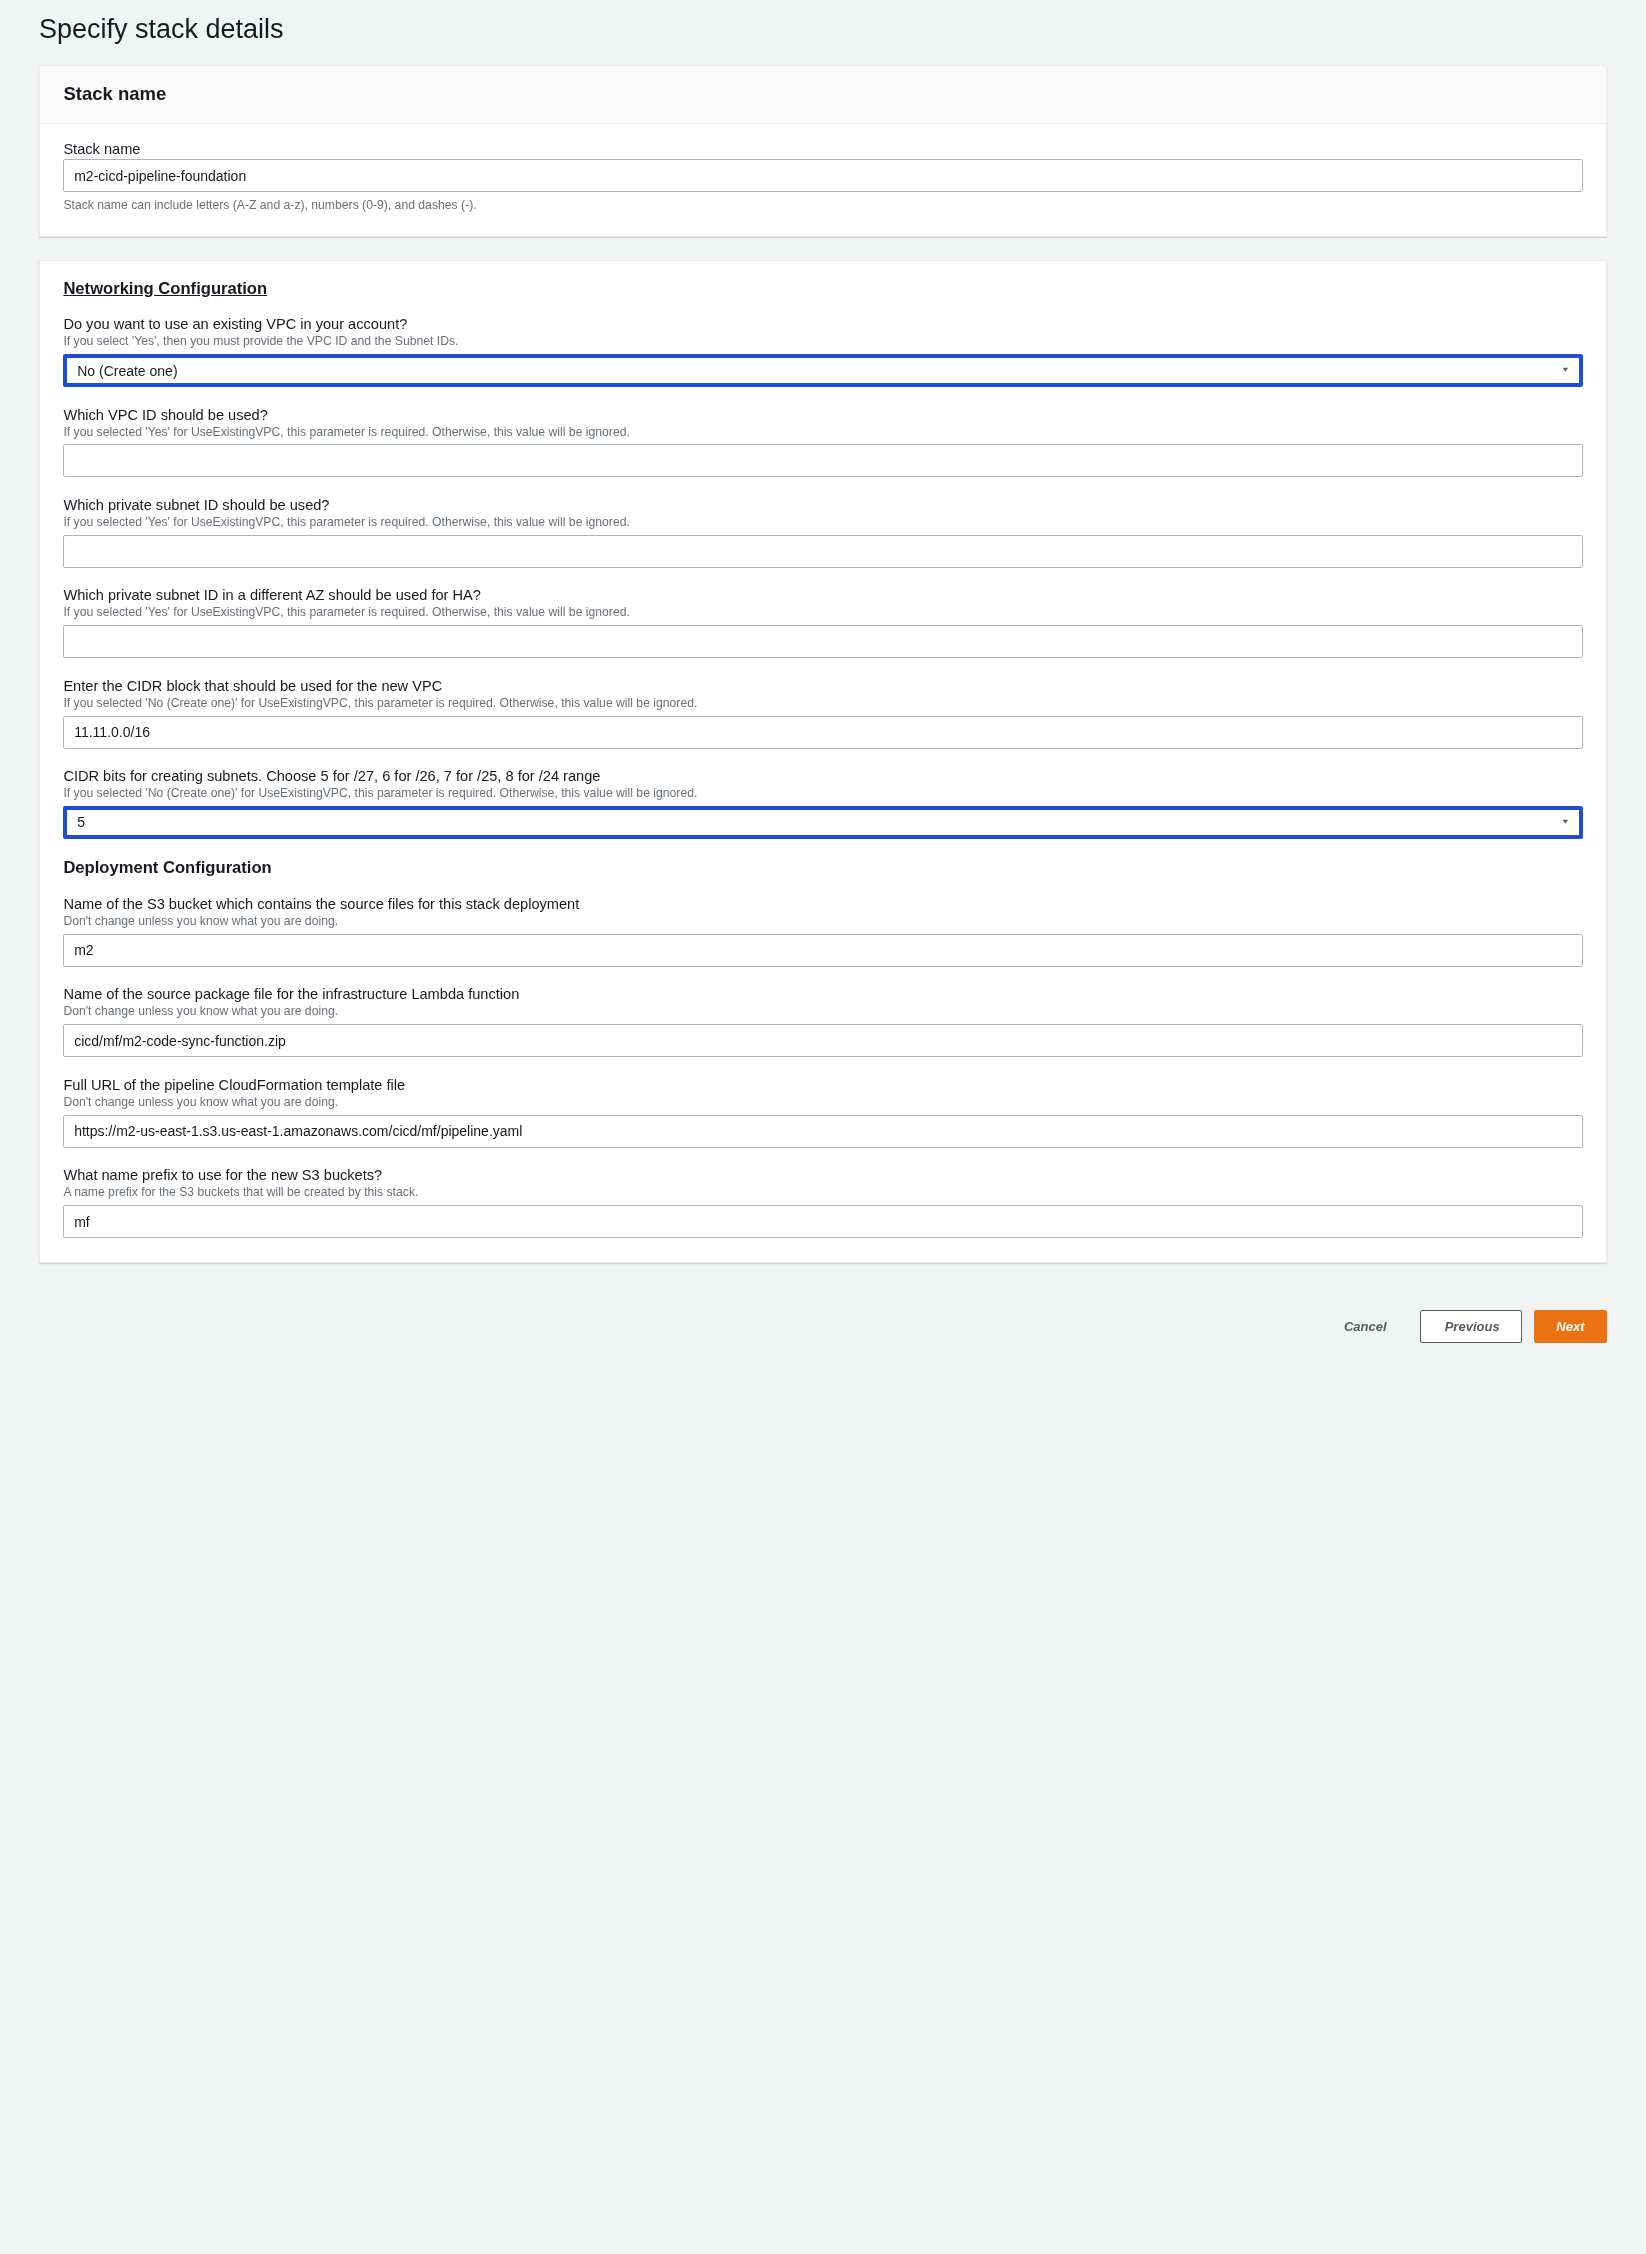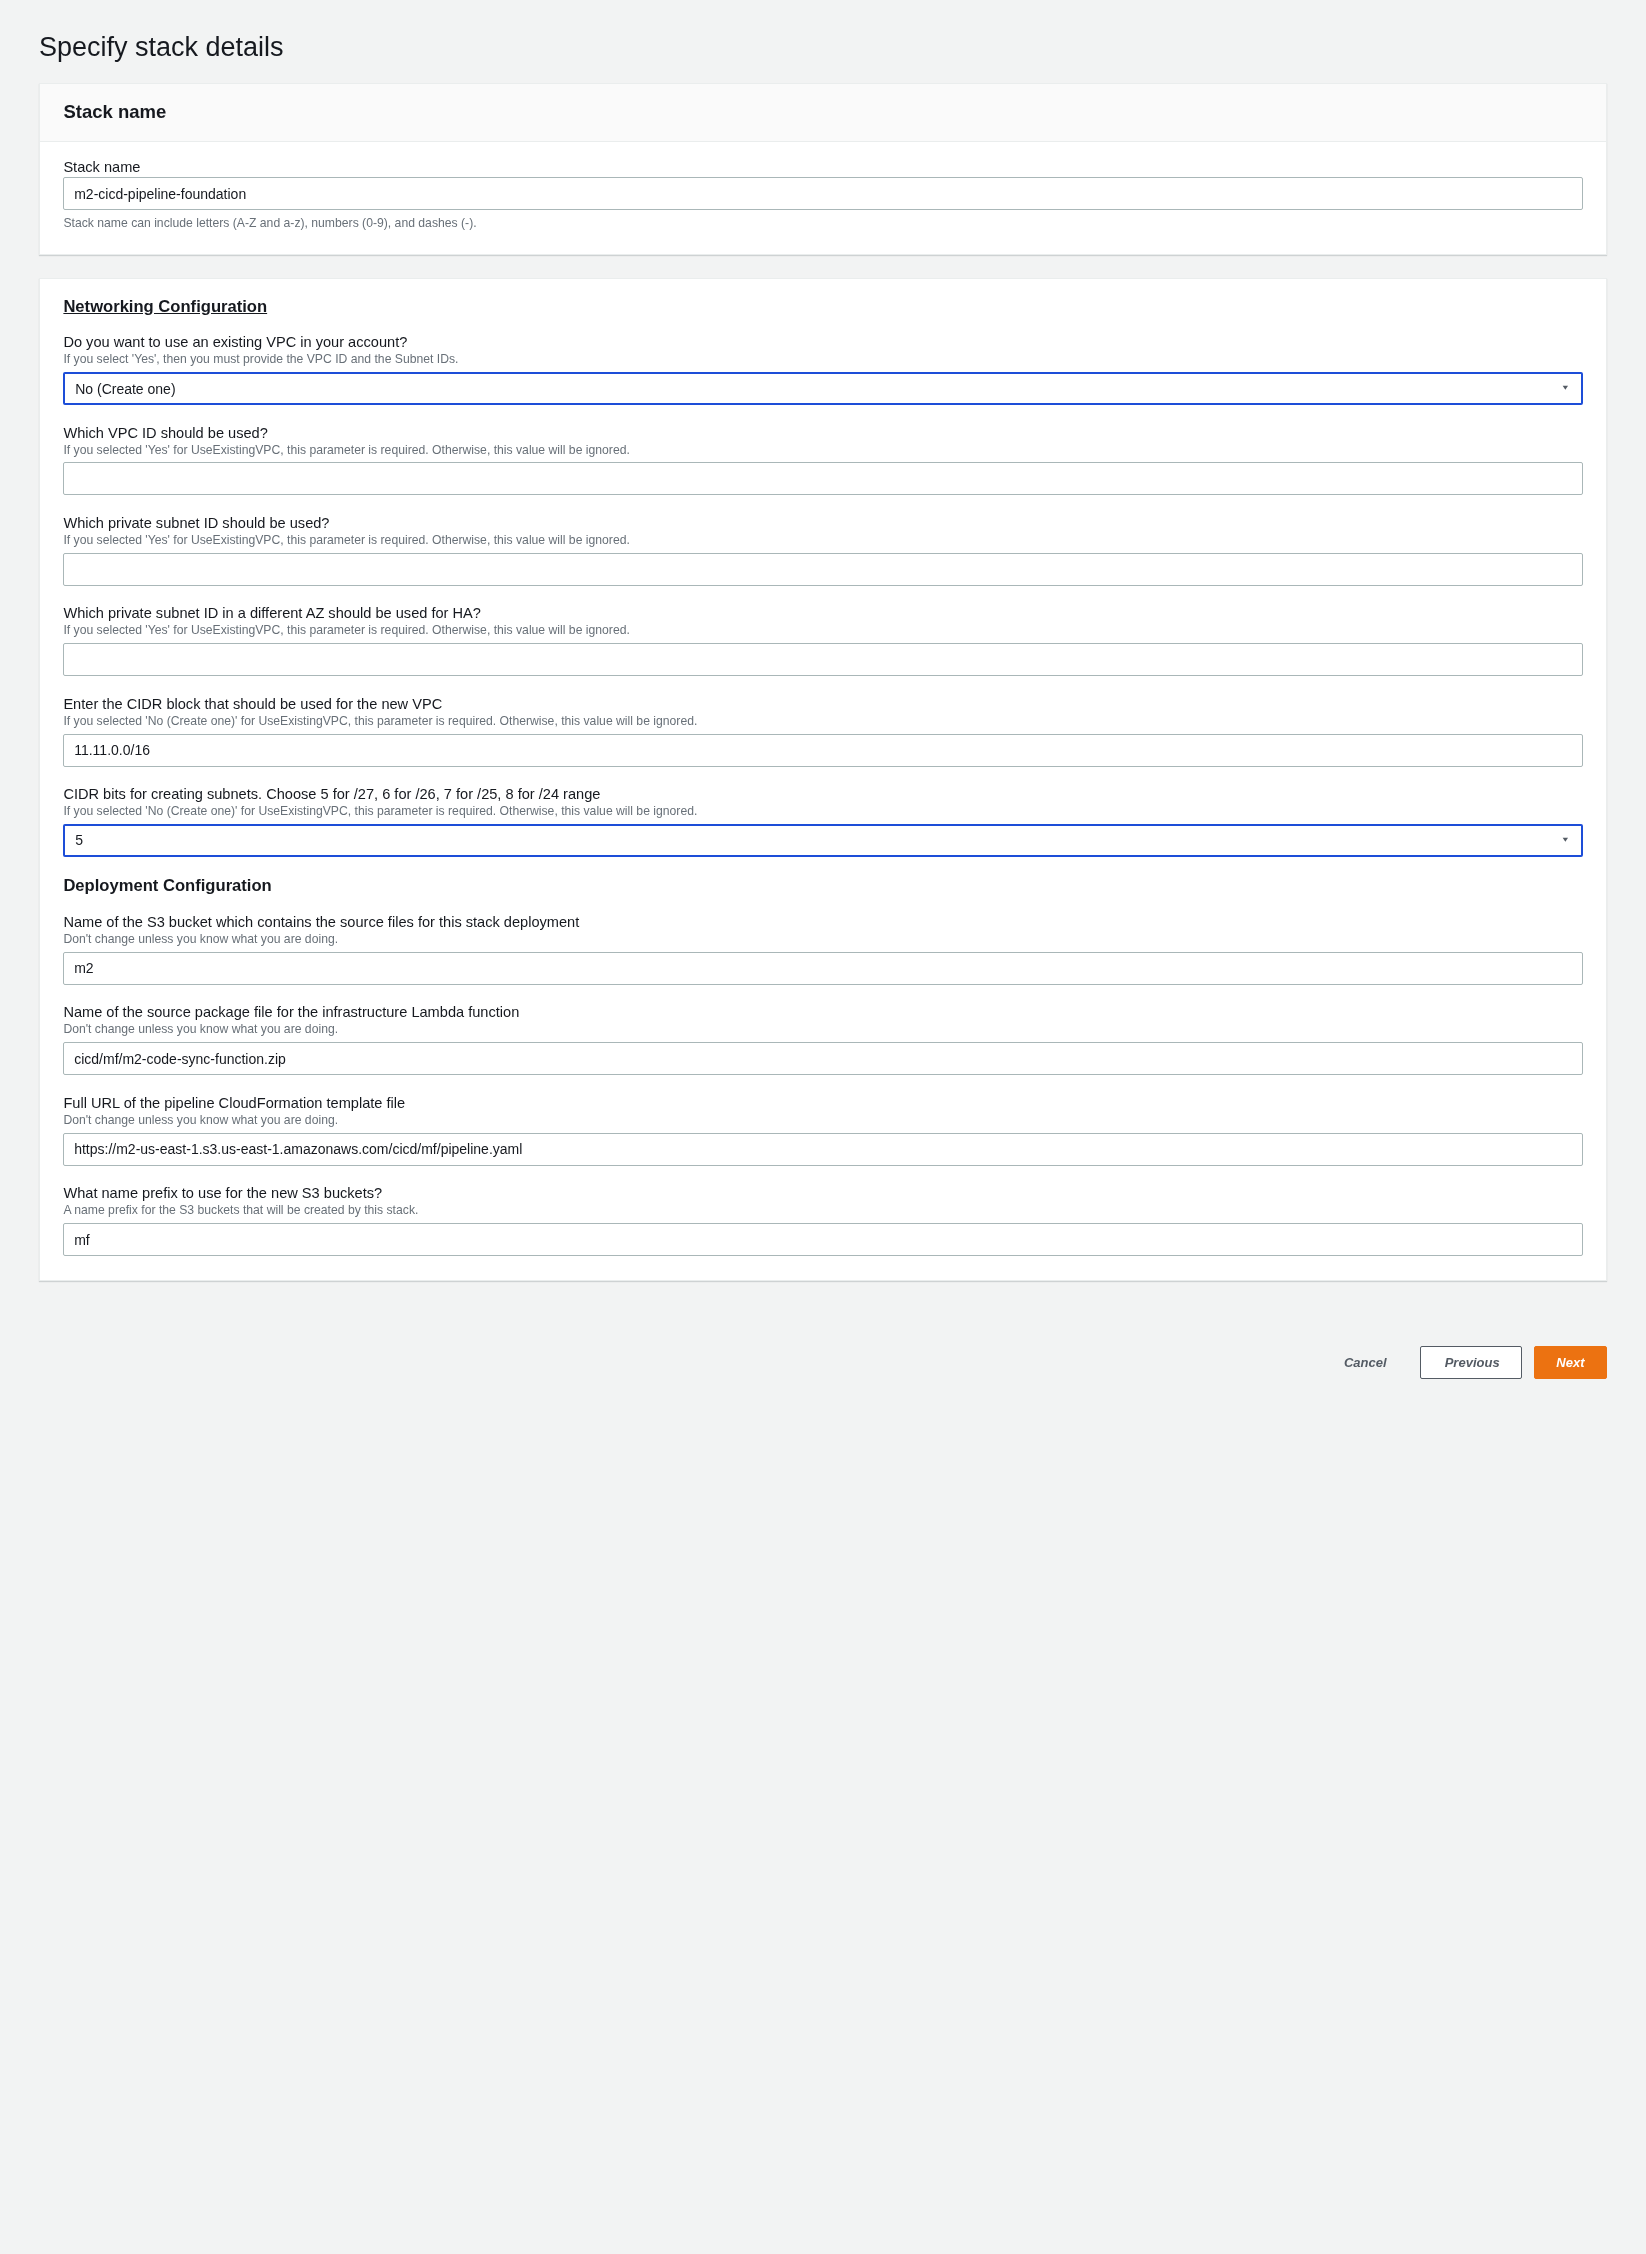--- a/index.html
+++ b/index.html
@@ -8,21 +8,21 @@
       padding: 0;
     }
     body {
       font-family: "Amazon Ember", "Helvetica Neue", Helvetica, Arial, sans-serif;
       background: #f2f3f3;
       color: #16191f;
       font-size: 13.7px;
       padding: 0;
     }
     .page-container {
-      padding: 32px 39px;
+      padding: 14px 39px;
     }
     h1 {
       font-size: 27px;
       font-weight: 400;
       margin-bottom: 19.5px;
       color: #16191f;
     }
     .panel {
       background: #fff;
       border: 1px solid #eaeded;
@@ -82,21 +82,21 @@
       height: 33px;
     }
     .select-wrapper {
       position: relative;
       width: 100%;
     }
     .select-display {
       width: 100%;
       padding: 6.8px 33px 6.8px 9.8px;
       font-size: 14px;
-      border: 2px solid #1d4ed8;
+      border: 4px solid #1d4ed8;
       border-radius: 2px;
       background: #fff;
       color: #16191f;
       height: 33px;
       display: flex;
       align-items: center;
       cursor: pointer;
     }
     .select-caret {
       position: absolute;

